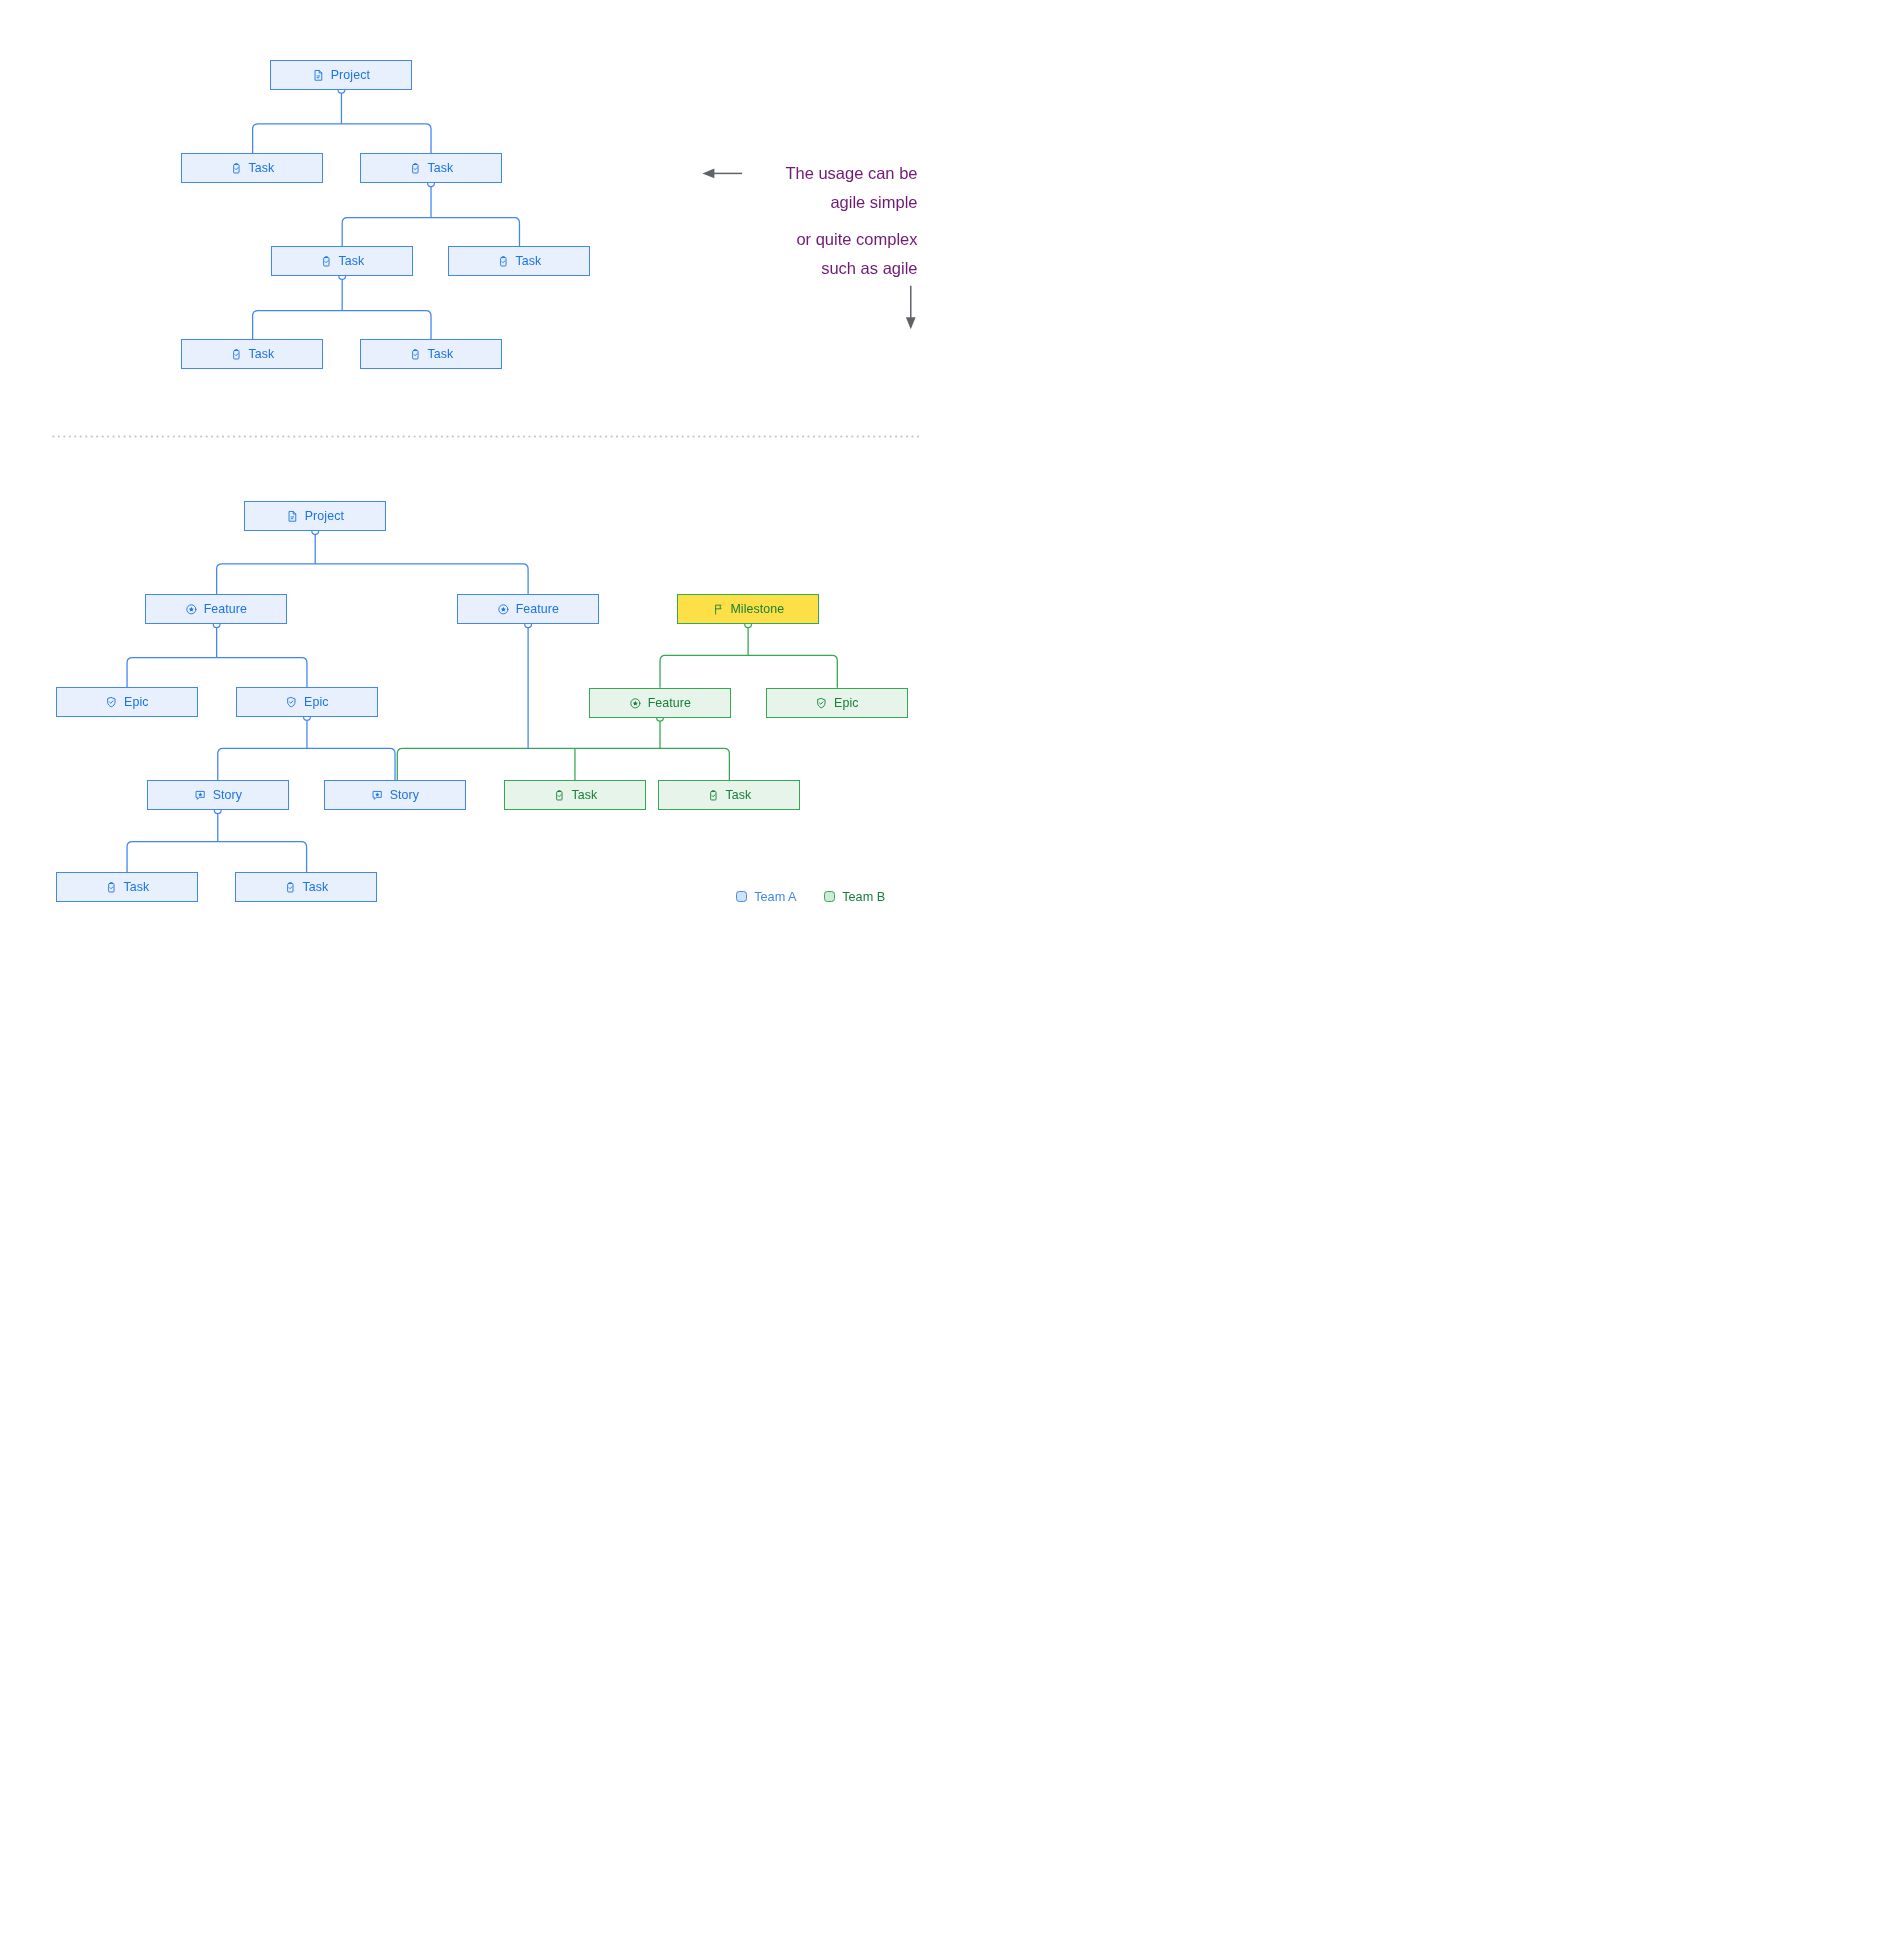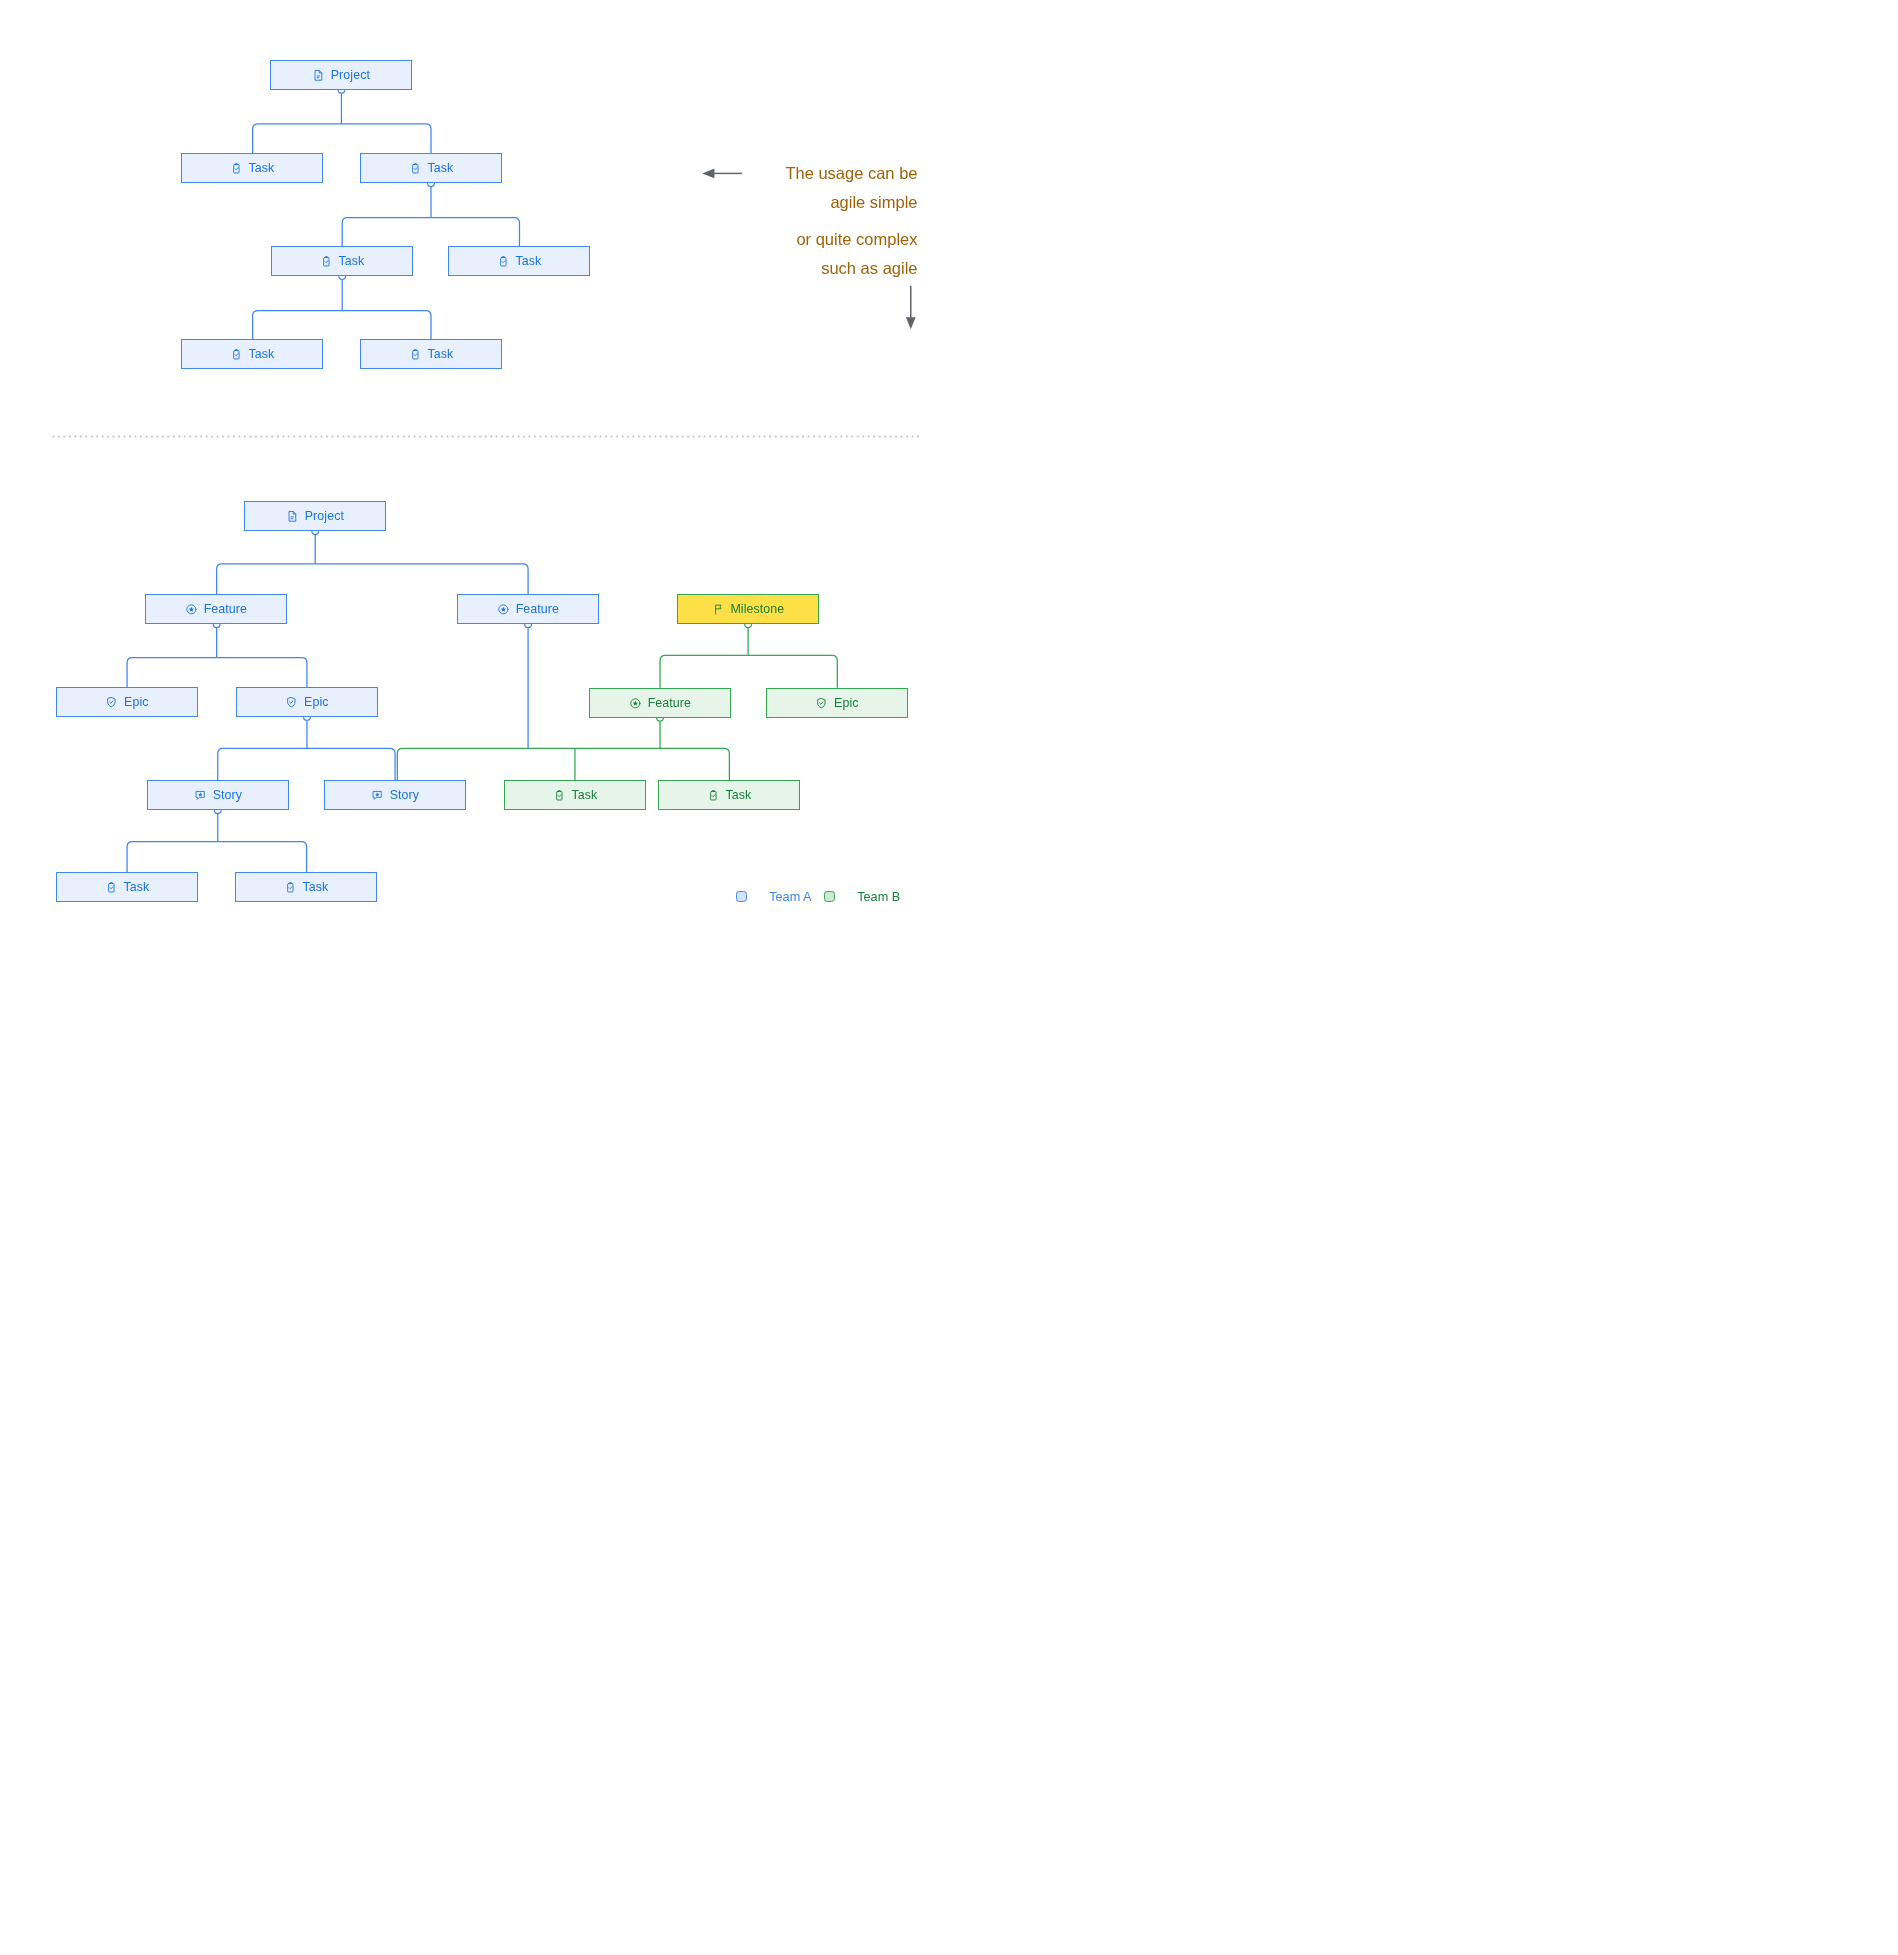--- a/index.html
+++ b/index.html
@@ -10,21 +10,21 @@
         border-radius:0;display:flex;align-items:center;justify-content:center;
         gap:6px;font-size:12.4px;font-weight:500;letter-spacing:0.1px;background:#fff;}
   .node .icon{display:inline-flex;line-height:0;}
   .node .icon svg{width:12.7px;height:12.7px;}
   #annotation{position:absolute;z-index:2;top:159px;right:31.5px;text-align:right;
               font-size:16.5px;line-height:28.5px;font-weight:400;}
   #annotation .para2{margin-top:9px;}
   .legend-group{position:absolute;z-index:2;top:889px;display:flex;align-items:center;height:15.7px;}
   .legend-swatch{width:11.2px;height:11.2px;border-radius:3.4px;box-sizing:border-box;
                  border:1.1px solid;display:inline-block;}
-  .legend-label{margin-left:22px;font-size:12.7px;font-weight:500;}
+  .legend-label{margin-left:7px;font-size:12.7px;font-weight:500;}
 </style>
 </head>
 <body>
 
 <div id="stage">
   <svg id="edges" width="949" height="978" xmlns="http://www.w3.org/2000/svg" viewBox="0 0 1266 1304">
       <path stroke="#4285F4" stroke-width="1.7" fill="none" d="M337 204L337 172Q337 165 344 165L568 165Q575 165 575 172L575 204"></path>
       <path stroke="#4285F4" stroke-width="1.7" fill="none" d="M455.5 119.5L455.5 165"></path>
       <circle cx="455.5" cy="119.5" r="4.5" fill="#fff" stroke="#4285F4" stroke-width="1.6"></circle>
       <path stroke="#4285F4" stroke-width="1.7" fill="none" d="M456.5 328L456.5 297Q456.5 290 463.5 290L686 290Q693 290 693 297L693 328"></path>
@@ -54,21 +54,21 @@
       <path stroke="#4285F4" stroke-width="1.7" fill="none" d="M169.5 1163L169.5 1129.5Q169.5 1122.5 176.5 1122.5L402 1122.5Q409 1122.5 409 1129.5L409 1163"></path>
       <path stroke="#4285F4" stroke-width="1.7" fill="none" d="M290.5 1080.5L290.5 1122.5"></path>
       <circle cx="290.5" cy="1080.5" r="4.5" fill="#fff" stroke="#4285F4" stroke-width="1.6"></circle>
       <line x1="71" y1="582" x2="1227" y2="582" stroke="#C4C7CB" stroke-width="2.6" stroke-linecap="round" stroke-dasharray="0.5 6.8"></line>
       <line x1="990" y1="231" x2="951" y2="231" stroke="#5F6368" stroke-width="2"></line>
       <polygon points="937,231 953,224.5 953,237.5" fill="#5F6368"></polygon>
       <line x1="1215" y1="381" x2="1215" y2="425" stroke="#5F6368" stroke-width="2"></line>
       <polygon points="1215,439 1208.5,423 1221.5,423" fill="#5F6368"></polygon>
     </svg>
 
-  <div id="annotation" style="color: #a16207;">
+  <div id="annotation" style="color: #701a75;">
     <div class="para1">
       <div>The usage can be</div>
       <div>agile simple</div>
     </div>
     <div class="para2">
       <div>or quite complex</div>
       <div>such as agile</div>
     </div>
   </div>
 

